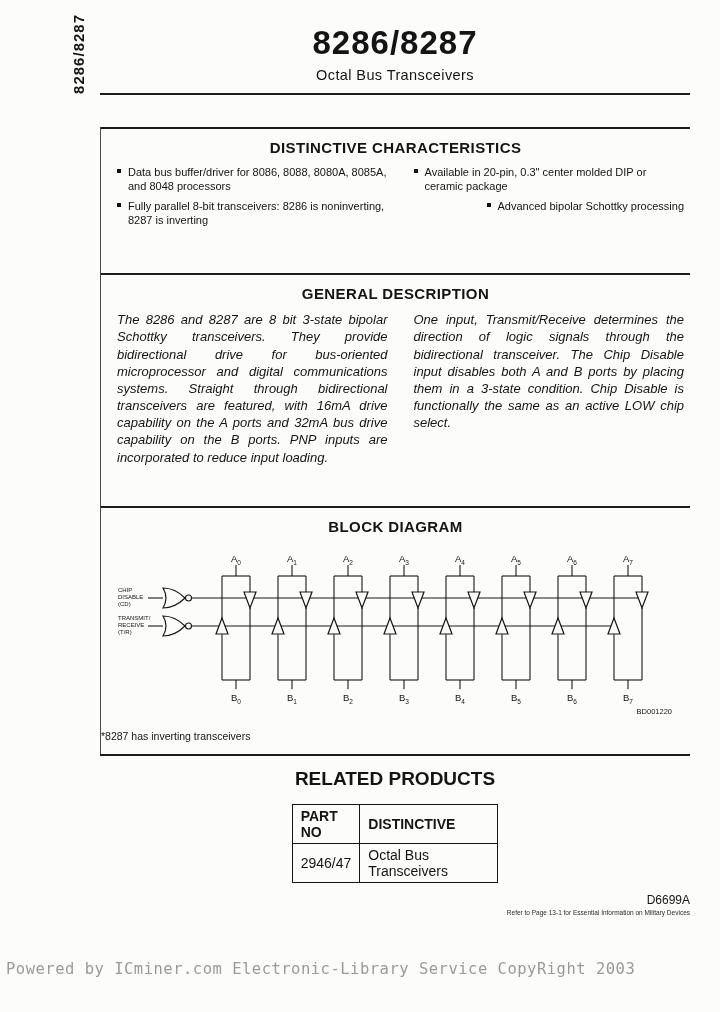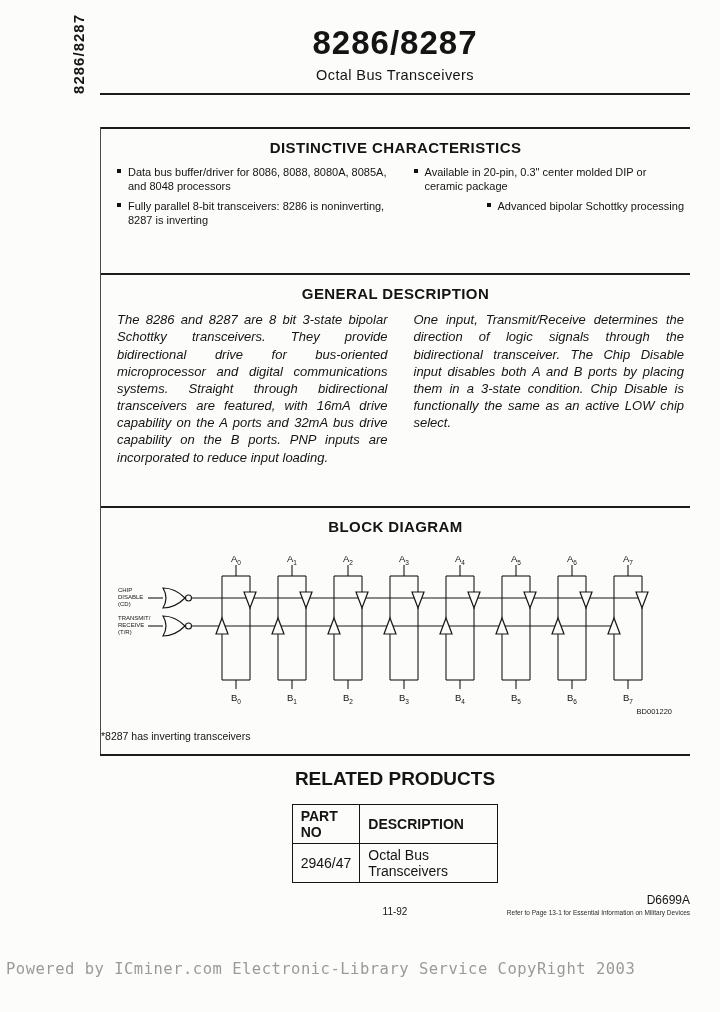--- a/index.html
+++ b/index.html
@@ -245,32 +245,31 @@
       </section>
 
     </div>
 
     <section class="related">
       <h2 class="bd-sub" style="font-size:19px; padding:5px 0 2px;">RELATED PRODUCTS</h2>
       <table class="rp">
         <thead>
           <tr>
             <th class="c1">PART NO</th>
-            <th class="c2">DESCRIPTION</th>
+            <th class="c2">DISTINCTIVE</th>
           </tr>
         </thead>
         <tbody>
           <tr>
             <td class="c1">2946/47</td>
             <td class="c2">Octal Bus Transceivers</td>
           </tr>
         </tbody>
       </table>
     </section>
 
   </div>
 
   <div class="doc-code">D6699A</div>
-  <div class="page-num">11-92</div>
   <div class="military-note">Refer to Page 13-1 for Essential Information on Military Devices</div>
   <div class="watermark">Powered by ICminer.com Electronic-Library Service CopyRight 2003</div>
 
 </div>
 
 </body></html>

